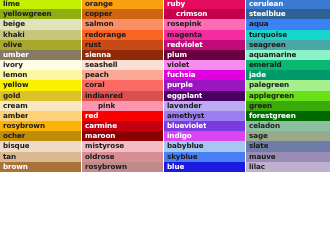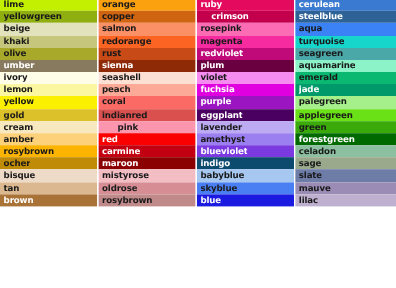--- a/index.html
+++ b/index.html
@@ -201,21 +201,21 @@
       </div>
       <div class="swatch-row" style="background: rgb(188, 170, 243);">
         <span class="swatch-label text-dark">lavender</span>
       </div>
       <div class="swatch-row" style="background: rgb(155, 126, 240);">
         <span class="swatch-label text-dark">amethyst</span>
       </div>
       <div class="swatch-row" style="background: rgb(122, 58, 224);">
         <span class="swatch-label text-light">blueviolet</span>
       </div>
-      <div class="swatch-row" style="background: #0c4a6e;">
+      <div class="swatch-row" style="background: #d946ef;">
         <span class="swatch-label text-light">indigo</span>
       </div>
       <div class="swatch-row" style="background: rgb(166, 200, 240);">
         <span class="swatch-label text-dark">babyblue</span>
       </div>
       <div class="swatch-row" style="background: rgb(74, 126, 243);">
         <span class="swatch-label text-dark">skyblue</span>
       </div>
       <div class="swatch-row" style="background: rgb(26, 26, 224);">
         <span class="swatch-label text-light">blue</span>

